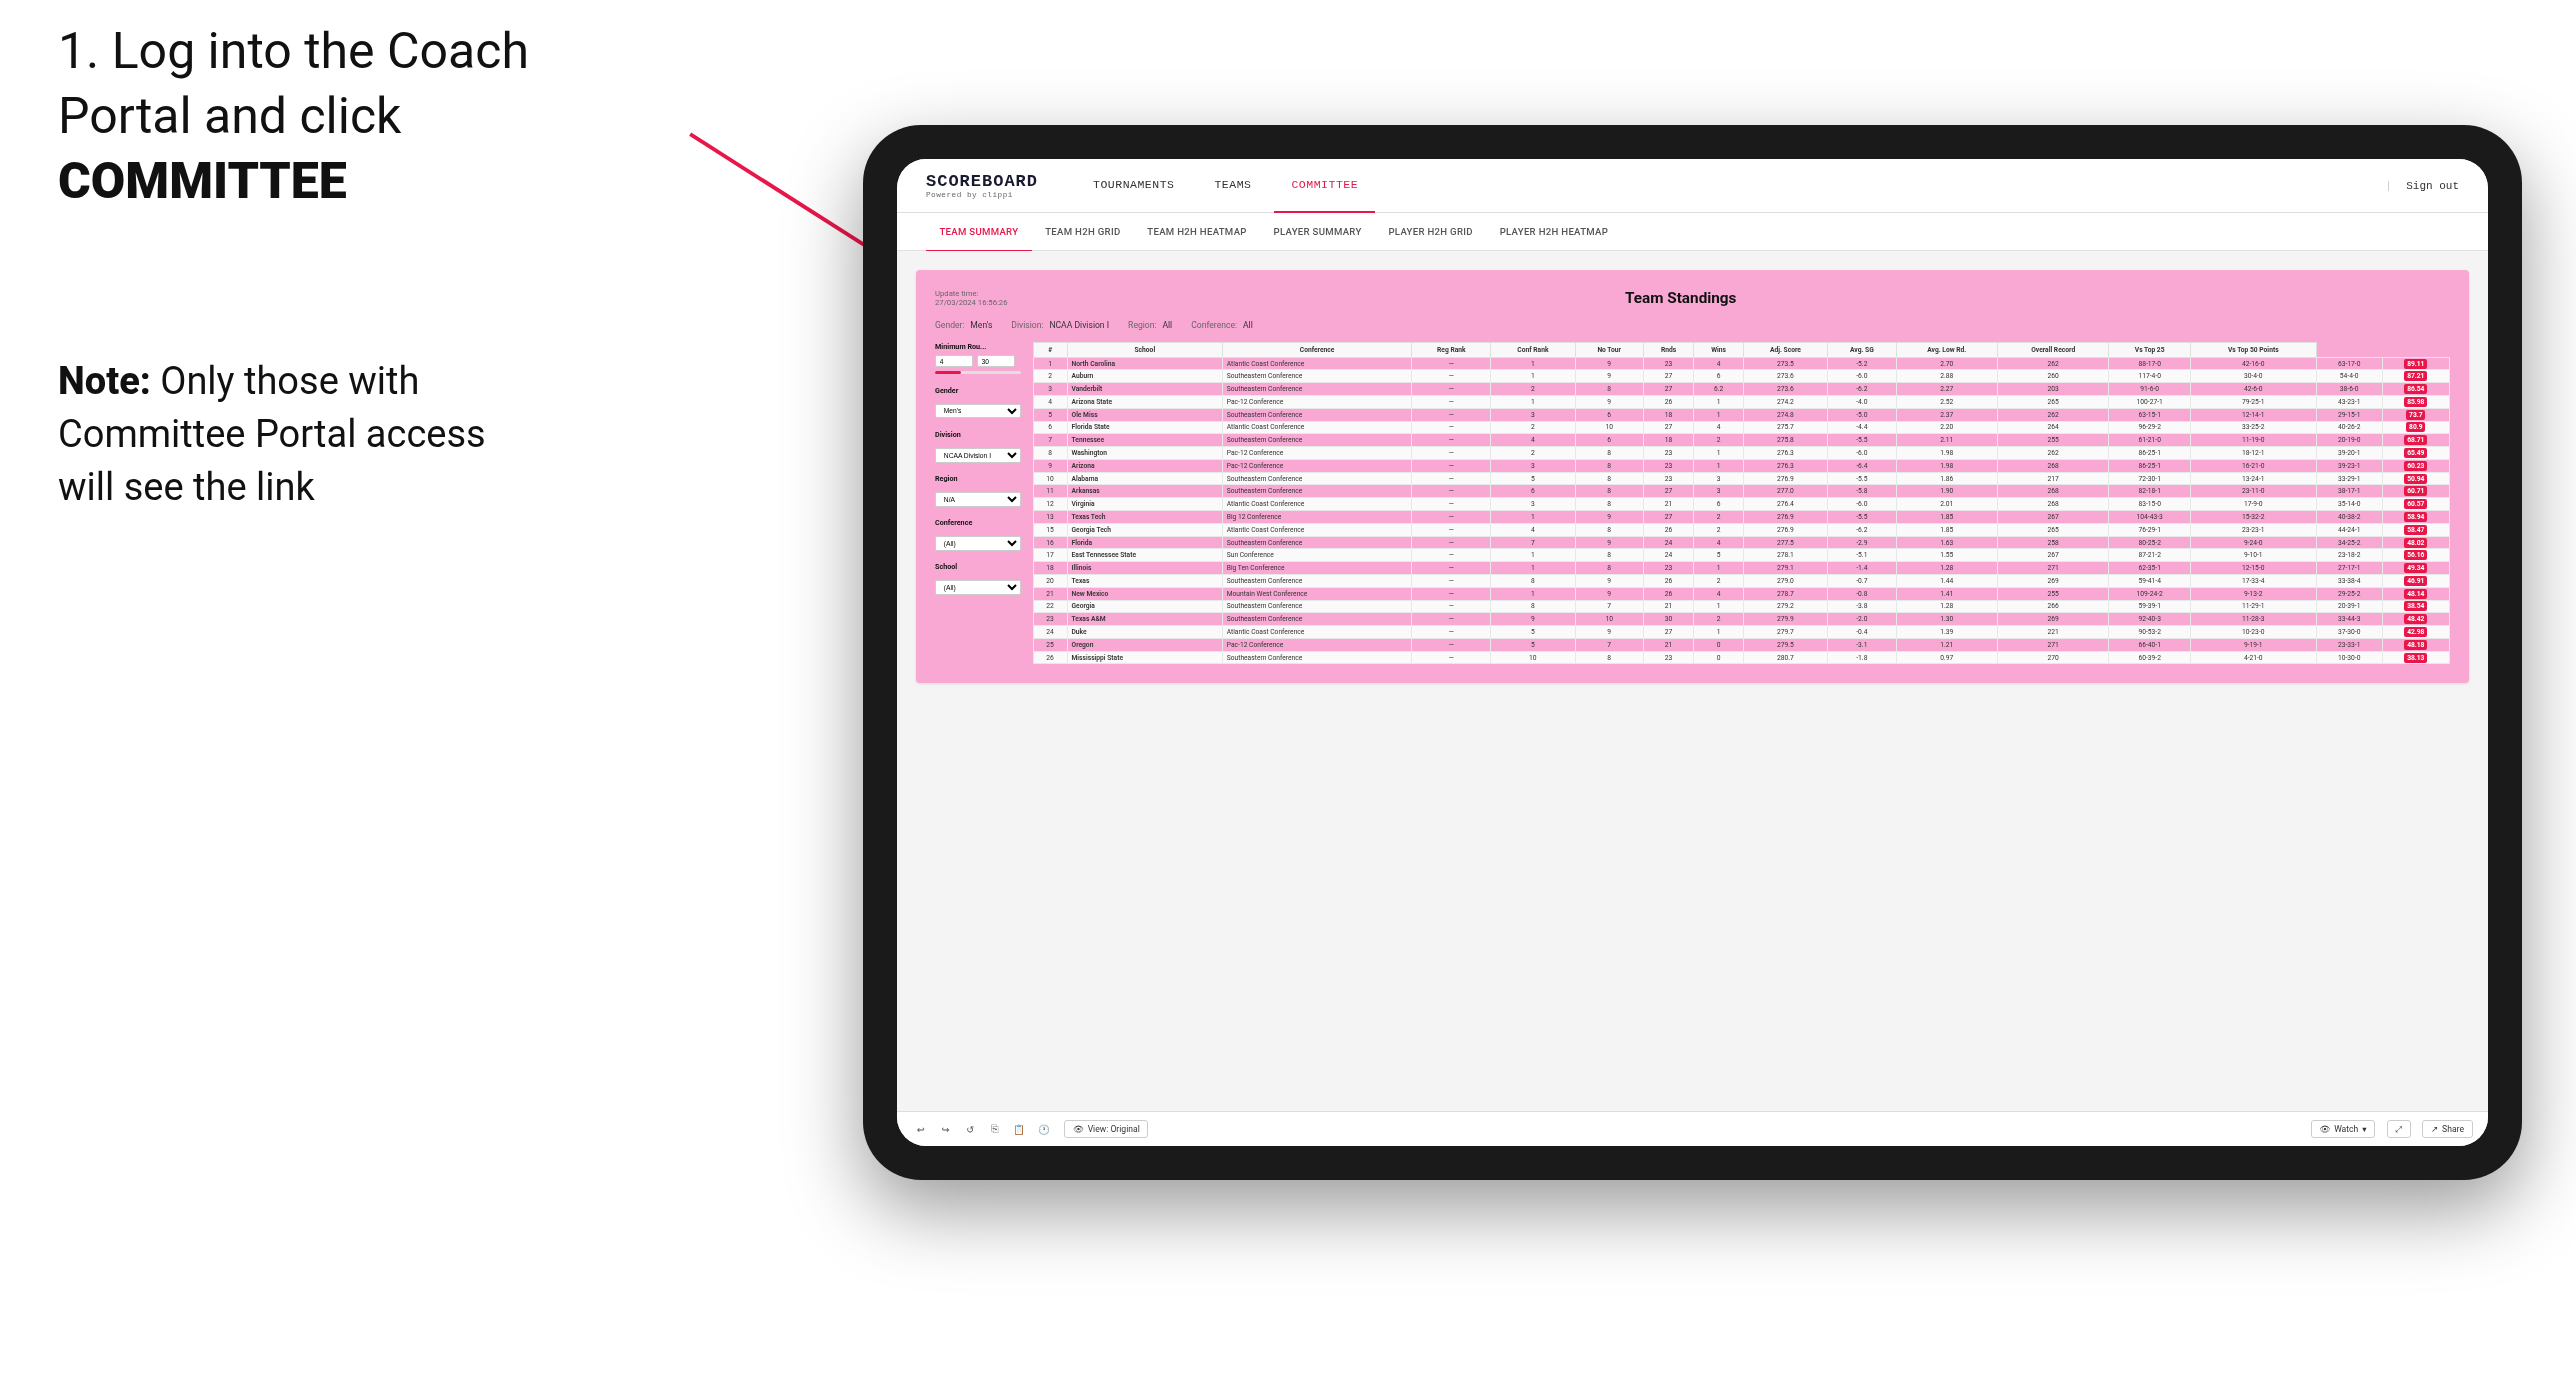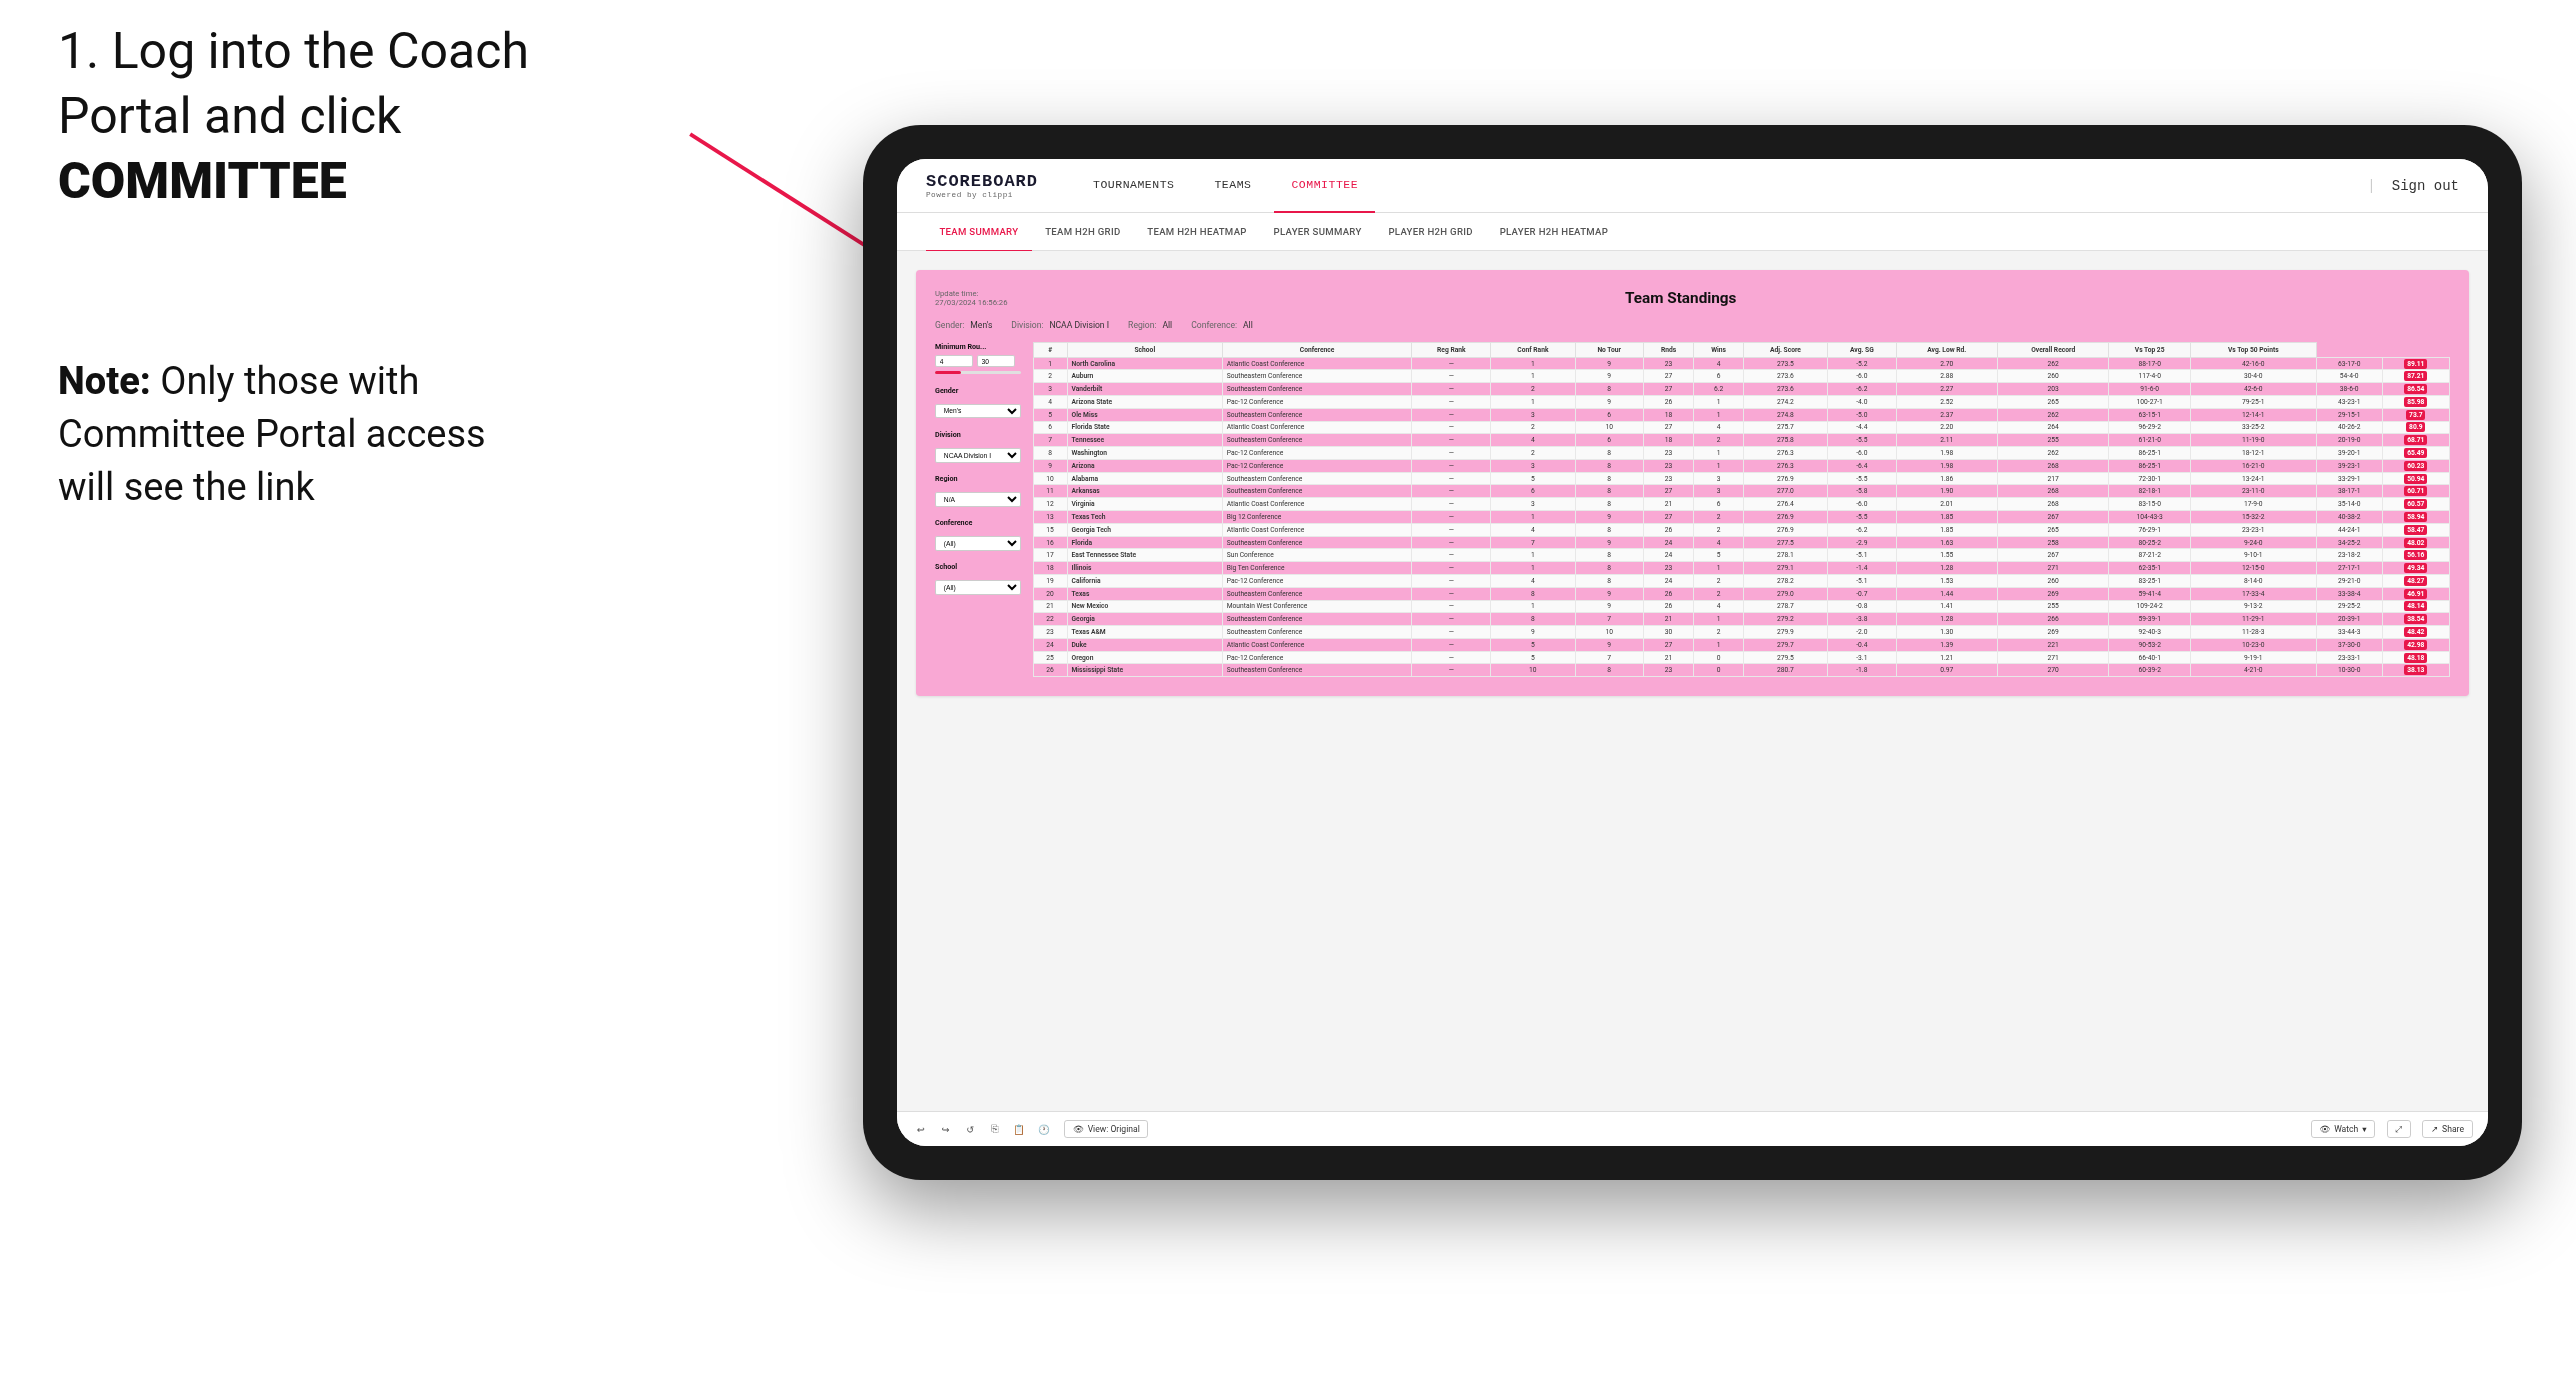--- a/index.html
+++ b/index.html
@@ -129,21 +129,21 @@
       letter-spacing: 0.5px;
       font-weight: 500;
       border-bottom: 2.9px solid transparent;
     }
     .nav-link.active {
       color: #e8174a;
       border-bottom: 2.9px solid #e8174a;
     }
 
     .nav-right {
-      font-size: 14px;
+      font-size: 11px;
       color: #333;
       cursor: pointer;
     }
     .nav-divider {
       color: #ccc;
       margin-right: 7.7px;
     }
 
     
     .sub-nav {
@@ -827,38 +827,20 @@
                     <td>23</td>
                     <td>1</td>
                     <td>279.1</td>
                     <td>-1.4</td>
                     <td>1.28</td>
                     <td>271</td>
                     <td>62-35-1</td>
                     <td>12-15-0</td>
                     <td>27-17-1</td>
                     <td><span class="highlight-cell">49.34</span></td>
-                  </tr>
-                  <tr>
-                    <td>19</td>
-                    <td class="school-name">California</td>
-                    <td class="conf-name">Pac-12 Conference</td>
-                    <td>—</td>
-                    <td>4</td>
-                    <td>8</td>
-                    <td>24</td>
-                    <td>2</td>
-                    <td>278.2</td>
-                    <td>-5.1</td>
-                    <td>1.53</td>
-                    <td>260</td>
-                    <td>83-25-1</td>
-                    <td>8-14-0</td>
-                    <td>29-21-0</td>
-                    <td><span class="highlight-cell">48.27</span></td>
                   </tr>
                   <tr>
                     <td>20</td>
                     <td class="school-name">Texas</td>
                     <td class="conf-name">Southeastern Conference</td>
                     <td>—</td>
                     <td>8</td>
                     <td>9</td>
                     <td>26</td>
                     <td>2</td>

